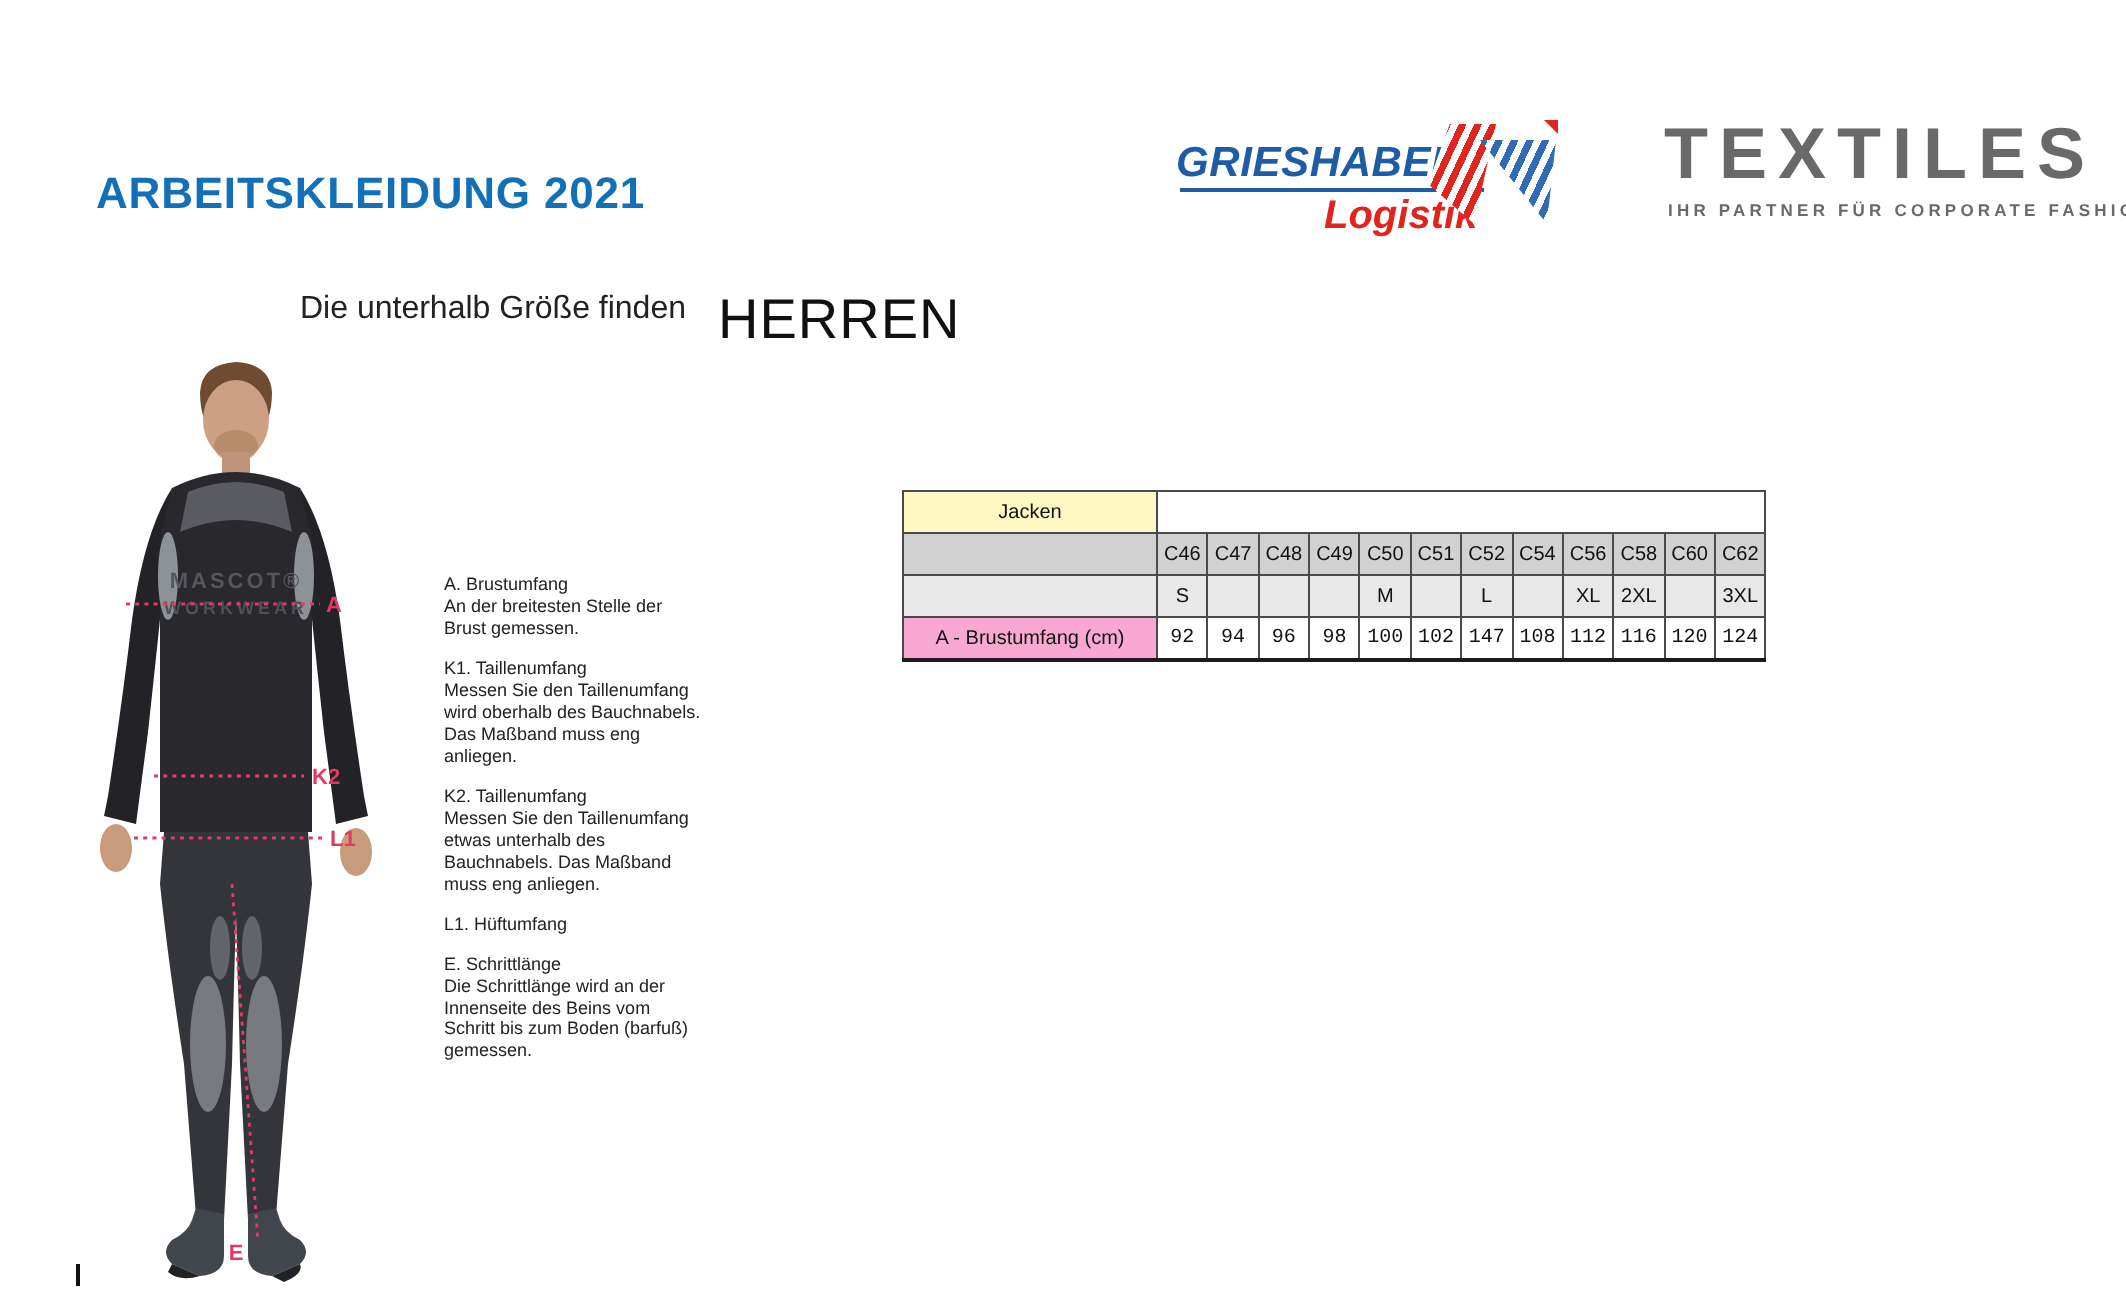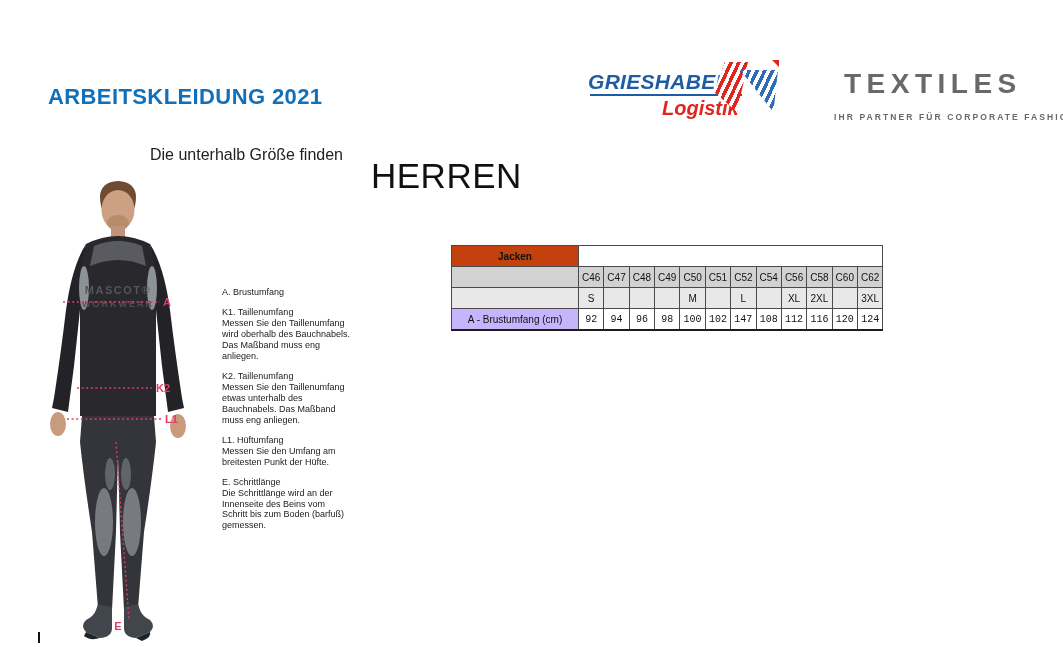--- a/index.html
+++ b/index.html
@@ -34,53 +34,53 @@
     clip-path:polygon(0 0,100% 0,88% 100%);
     background:repeating-linear-gradient(115deg,var(--grieshaber_blue2) 0 3.5px,#fff 3.5px 7px);
   }
   .emblem .dot-red{
     position:absolute;left:58px;top:2px;width:7px;height:7px;
     clip-path:polygon(0 0,100% 0,100% 100%);background:var(--grieshaber_red);
   }
   
   .textiles{position:absolute;left:832px;top:56px;width:210px;}
   .textiles .tname{
-    margin:12px;font-size:28px;font-weight:bold;letter-spacing:5.5px;
+    margin:0;font-size:36px;font-weight:bold;letter-spacing:5.5px;
     color:var(--textiles_gray);white-space:nowrap;
   }
   .textiles .ttag{
     margin:2px 0 0 2px;font-size:8.5px;font-weight:bold;letter-spacing:2.1px;
     color:var(--textiles_gray);white-space:nowrap;
   }
   
   .finder-title{position:absolute;left:150px;top:146px;margin:0;font-size:16px;font-weight:normal;color:#222;}
-  .section-title{position:absolute;left:355px;top:140px;margin:16px;font-size:35px;font-weight:normal;letter-spacing:.5px;color:#111;}
+  .section-title{position:absolute;left:355px;top:140px;margin:4px;font-size:28px;font-weight:normal;letter-spacing:.5px;color:#111;}
   .intro{
     position:absolute;left:353px;top:199px;width:660px;margin:0;
     font-size:15px;line-height:1.22;color:#111;
   }
   
   .notes{position:absolute;left:222px;top:287px;width:131px;}
   .note{margin:0 0 9px 0;}
   .note-title,.note-text{font-size:9px;line-height:1.22;color:#222;margin:0;}
   
   .size-table-wrap{position:absolute;left:451px;top:245px;}
   table.size-table{
     border-collapse:collapse;table-layout:fixed;
     border-top:1px solid #2b2b2b;border-bottom:2px solid #1c1c1c;
   }
   table.size-table td{
     border:1px solid #4a4a4a;height:20px;padding:0 3px;
     font-size:10px;color:#111;text-align:center;overflow:hidden;white-space:nowrap;
   }
-  td.cell-category{text-align:left;font-size:11px;padding-left:5px;background:#c2410c;font-weight:bold;}
+  td.cell-category{text-align:left;font-size:11px;padding-left:5px;background:#fef9c3;}
   td.cell-span{background:#fff;}
   td.cell-sizehead{background:var(--table_gray_dark);font-size:10px;}
   td.cell-letter{background:var(--table_gray_light);font-size:10px;}
-  td.cell-rowlabel{text-align:left;font-size:10px;padding-left:5px;background:#c4b5fd;}
+  td.cell-rowlabel{text-align:left;font-size:10px;padding-left:5px;background:#f9a8d4;}
   td.cell-value{background:#fff;font-family:Liberation Mono, monospace;}
   
   .page-mark{position:absolute;left:38px;top:632px;width:2px;height:11px;background:#111;}
   .figure-svg{position:absolute;left:28px;top:180px;}
 </style>
 </head>
 <body>
 
 <div class="page">
 
@@ -147,32 +147,32 @@
       <text x="135" y="126">A</text>
       <text x="128" y="212">K2</text>
       <text x="137" y="243">L1</text>
       <text x="90" y="450" text-anchor="middle">E</text>
     </g>
   </svg>
 
   <div class="notes">
       <div class="note">
         <p class="note-title">A. Brustumfang</p>
+        <p class="note-text">An der breitesten Stelle der Brust gemessen.</p>
       </div>
       <div class="note">
         <p class="note-title">K1. Taillenumfang</p>
         <p class="note-text">Messen Sie den Taillenumfang wird oberhalb des Bauchnabels. Das Maßband muss eng anliegen.</p>
       </div>
       <div class="note">
         <p class="note-title">K2. Taillenumfang</p>
         <p class="note-text">Messen Sie den Taillenumfang etwas unterhalb des Bauchnabels. Das Maßband muss eng anliegen.</p>
       </div>
       <div class="note">
         <p class="note-title">L1. Hüftumfang</p>
-        <p class="note-text">Messen Sie den Umfang am breitesten Punkt der Hüfte.</p>
       </div>
       <div class="note">
         <p class="note-title">E. Schrittlänge</p>
         <p class="note-text">Die Schrittlänge wird an der Innenseite des Beins vom Schritt bis zum Boden (barfuß) gemessen.</p>
       </div>
     </div>
 
   <div class="size-table-wrap">
     <table class="size-table">
       <colgroup>

